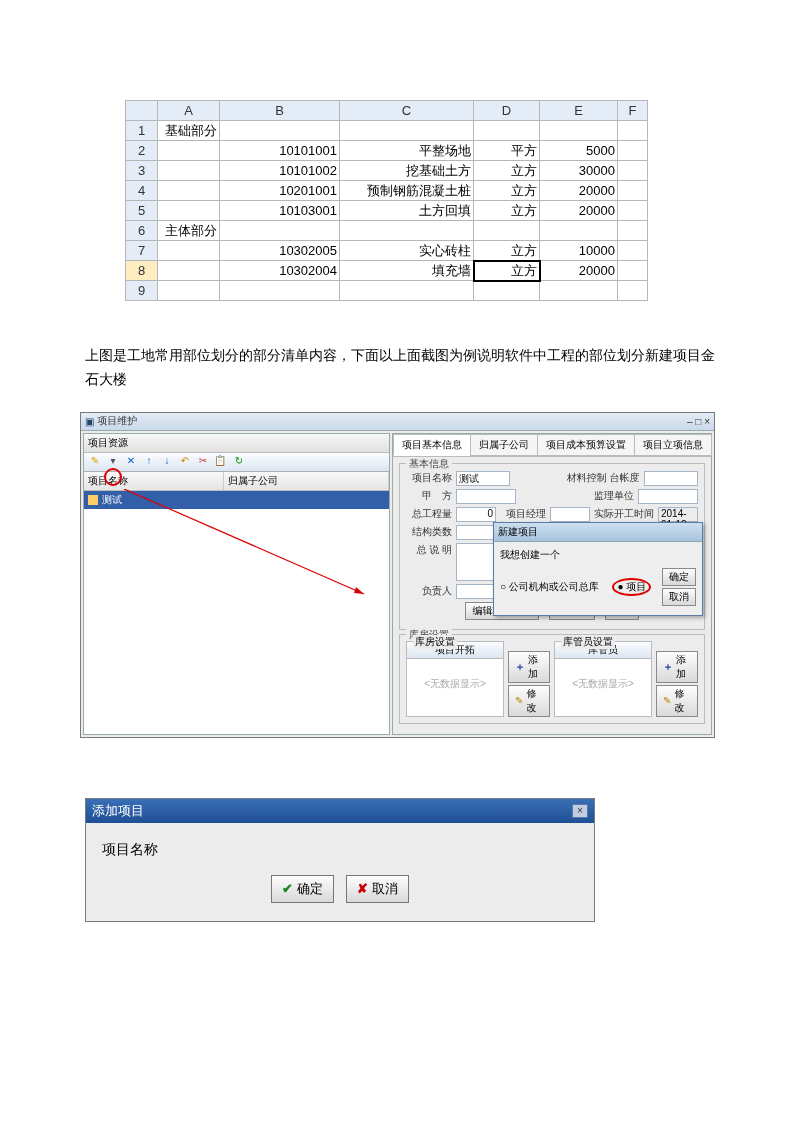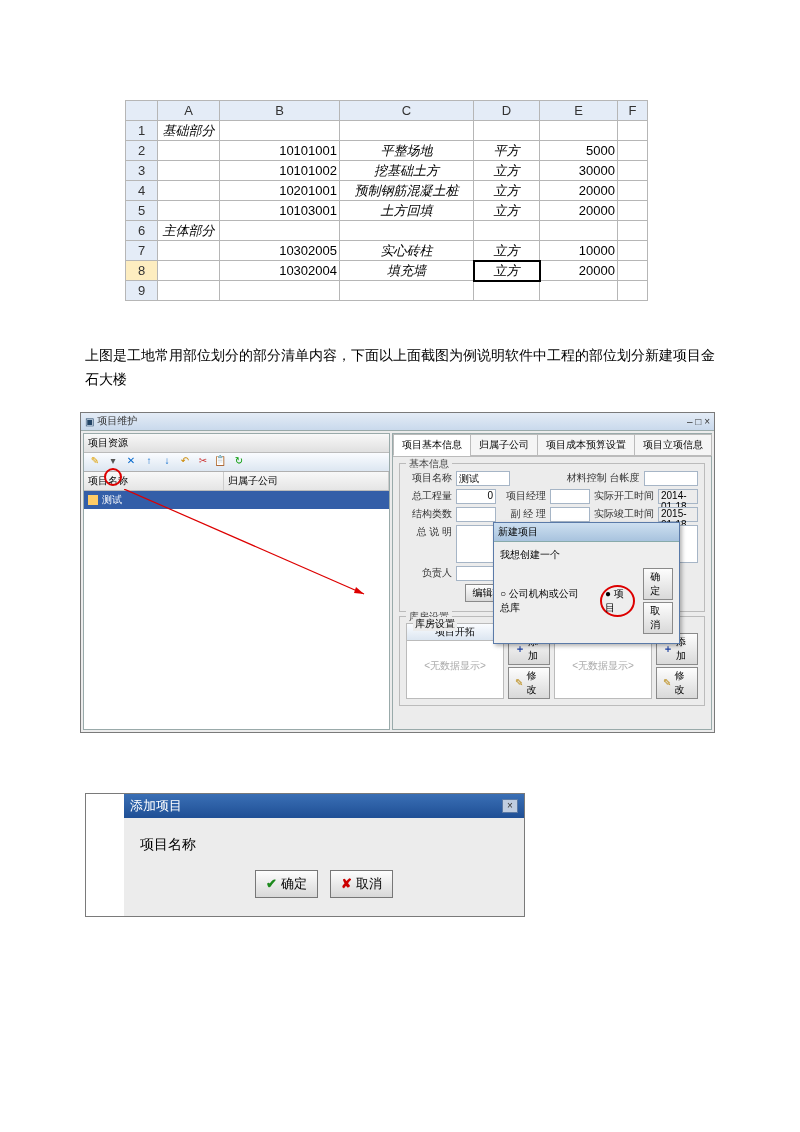--- a/index.html
+++ b/index.html
@@ -6,21 +6,21 @@
   body { font-family: "Microsoft YaHei", SimSun, Arial, sans-serif; background:#fff; color:#000; width:800px; padding:100px 85px 40px 85px; font-size:14px; }
   
   
   .spreadsheet { margin-left:40px; display:inline-block; }
   .sheet { border-collapse:collapse; }
   .sheet th, .sheet td { border:1px solid #b6b6b6; font-size:13px; height:20px; }
   .sheet th { background:#e4ecf7; font-weight:normal; text-align:center; color:#333; }
   .sheet th.rowh { width:32px; }
   .colA { width:62px; } .colB { width:120px; } .colC { width:134px; } .colD { width:66px; } .colE { width:78px; } .colF { width:30px; }
   .sheet td { padding:0 2px; background:#fff; }
-  .tr { text-align:right; } .tl { text-align:center;font-style:italic; }
+  .tr { text-align:right; } .tl { text-align:right; }
   .sel { outline:2px solid #000; outline-offset:-1px; }
   .row-sel { background:#fdedc0 !important; }
   
   .para { margin:40px 0 20px 0; line-height:1.7; }
   
   
   .app { border:1px solid #7a7a7a; background:#ececec; font-size:10px; margin-left:-5px; }
   .titlebar { background:linear-gradient(#e4ecf6,#c9d9ec); height:18px; display:flex; align-items:center; padding:0 4px; border-bottom:1px solid #9aa; font-size:10px; color:#333; }
   .titlebar .spacer { flex:1; }
   .leftpane { width:330px; background:#fff; border:1px solid #9aa; position:relative; }
@@ -42,38 +42,38 @@
   .legend { position:absolute; top:-7px; left:6px; background:#ececec; padding:0 3px; font-size:10px; color:#444;}
   .frow { display:flex; align-items:center; margin:3px 0; gap:4px; }
   .flabel { min-width:46px; text-align:right; color:#333; }
   .finput { background:#fff; border:1px solid #a6b5c6; height:15px; flex:1; padding:0 2px; min-width:40px;}
   .finput.ro { background:#ececec; }
   .textarea { background:#fff; border:1px solid #a6b5c6; height:38px; width:100%; }
   .sbtn { background:linear-gradient(#fdfdfd,#d9d9d9); border:1px solid #8a8a8a; padding:1px 6px; font-size:10px; display:inline-flex; align-items:center; gap:3px;}
   
   .arrow { position:absolute; width:250px; height:120px; left:40px; top:55px; pointer-events:none; }
   
-  .dialog-small { position:absolute; left:100px; top:88px; width:187px; border:1px solid #5a7aa8; background:#eee; font-size:10px; box-shadow:2px 2px 4px rgba(0,0,0,.3);}
+  .dialog-small { position:absolute; left:100px; top:88px; width:210px; border:1px solid #5a7aa8; background:#eee; font-size:10px; box-shadow:2px 2px 4px rgba(0,0,0,.3);}
   .dialog-small .dt { background:linear-gradient(#cddff0,#a8c3de); padding:2px 4px; font-size:10px; border-bottom:1px solid #8aa;}
   .dialog-small .db { padding:6px;}
   .radio-ring { display:inline-block; border:2px solid #d00; border-radius:50%; padding:0 3px; }
   
   .bodyflex { display:flex; gap:2px; padding:2px; position:relative;}
   .wh-title { text-align:center; font-weight:bold; padding:2px; border:1px solid #bbb; background:linear-gradient(#fff,#e9eef6); font-size:10px;}
   .wh-grid { display:flex; gap:4px; margin-top:2px;}
   .wh-box { border:1px solid #bbb; flex:1; min-height:70px; background:#fff; position:relative;}
   .wh-box .leg { font-size:10px; position:absolute; top:-7px; left:6px; background:#ececec; padding:0 2px;}
   .wh-box .hd { background:linear-gradient(#fafcff,#dce6f1); text-align:center; font-size:10px; padding:1px; border-bottom:1px solid #bbb;}
   .wh-box .empty { text-align:center; color:#aaa; font-size:10px; padding:18px 0;}
   .side-btns { display:flex; flex-direction:column; gap:2px; justify-content:flex-start; padding-top:10px;}
   .side-btns .sbtn { width:42px; justify-content:center;}
   .plus { color:#1a3ea0; font-weight:bold; } .pencil { color:#b8860b; }
   
   
-  .add-dlg { margin-top:60px; border:1px solid #7a7a7a; width:440px;padding-left:38px; }
+  .add-dlg { margin-top:60px; border:1px solid #7a7a7a; width:510px; }
   .add-dlg .tbar { background:linear-gradient(#3a6fb5,#1f4f95); color:#fff; padding:3px 6px; font-size:13px; display:flex; align-items:center;}
   .add-dlg .tbar .x { margin-left:auto; background:#c0cde0; color:#333; width:16px; height:14px; text-align:center; font-size:10px; border:1px solid #5a79a5;}
   .add-dlg .body { background:#ececec; padding:18px 16px; }
   .add-dlg .row1 { display:flex; align-items:center; margin-bottom:16px;}
   .add-dlg .row1 label { font-size:14px; margin-right:8px;}
   .add-dlg .row1 .inp { flex:1; background:#fff; border:1px solid #888; height:22px; padding:2px 4px; font-size:13px;}
   .add-dlg .btns { display:flex; gap:12px; justify-content:center;}
   .add-dlg .btn { background:linear-gradient(#fdfdfd,#d8d8d8); border:1px solid #777; padding:4px 10px; font-size:13px; display:inline-flex; align-items:center; gap:4px;}
   .check { color:#1d8a1d; font-weight:bold;} .cross { color:#c00; font-weight:bold;}
 </style>
@@ -231,20 +231,27 @@
      <div class="tab">项目立项信息</div>
    </div>
    <div class="form">
     <div class="fieldset">
      <div class="legend">基本信息</div>
      <div class="frow">
        <span class="flabel">项目名称</span>
        <span class="finput" style="max-width:90px;">测试</span>
        <span style="flex:1"></span>
        <span class="flabel" style="min-width:56px">材料控制 台帐度</span>
+       <span class="finput" style="max-width:70px;"></span>
+     </div>
+     <div class="frow">
+       <span class="flabel">甲　方</span>
+       <span class="finput" style="max-width:90px;"></span>
+       <span style="flex:1"></span>
+       <span class="flabel" style="min-width:56px">监理单位</span>
        <span class="finput" style="max-width:70px;"></span>
      </div>
      <div class="frow">
        <span class="flabel">总工程量</span>
        <span class="finput tr" style="max-width:50px;">0</span>
        <span class="flabel">项目经理</span>
        <span class="finput" style="max-width:60px;"></span>
        <span class="flabel" style="min-width:60px">实际开工时间</span>
        <span class="finput ro" style="max-width:80px;">2014-01-18</span>
      </div>

